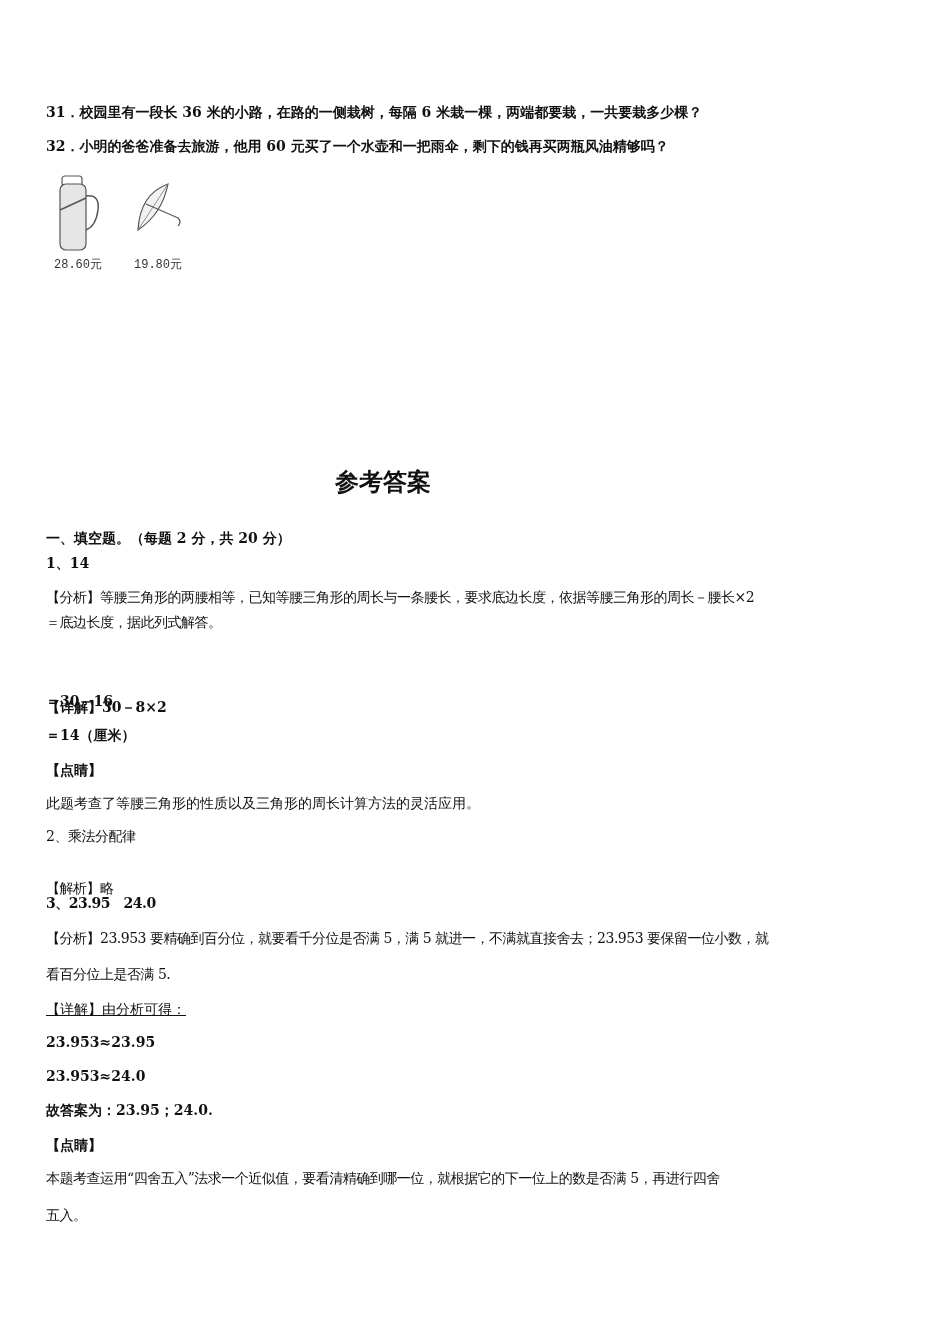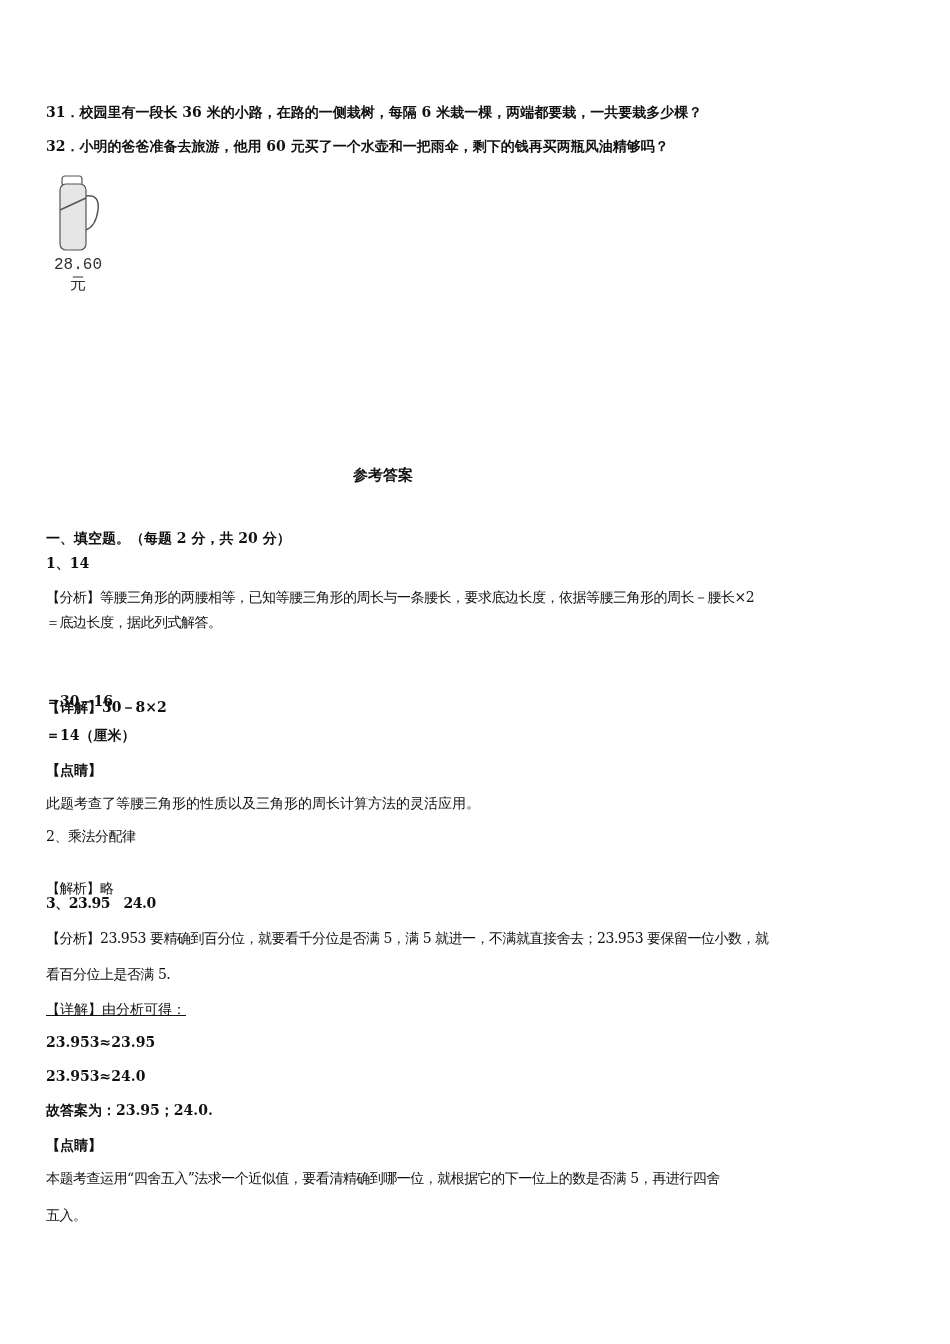--- a/index.html
+++ b/index.html
@@ -4,41 +4,49 @@
   <style>
     html, body { margin: 0; padding: 0; background: #ffffff; }
     body {
       width: 950px; height: 1344px; position: relative; overflow: hidden;
       font-family: "DejaVu Serif", "Liberation Serif", serif;
       color: #111; font-size: 14px;
     }
     .line { position: absolute; left: 46px; white-space: nowrap; line-height: 20px; }
     .b { font-weight: bold; }
     .narrow { letter-spacing: -0.5px; }
-    .title { position: absolute; left: 0; width: 766px; text-align: center; top: 466px; font-size: 15px; font-weight: bold; font-family: Liberation Mono, monospace; }
+    .title { position: absolute; left: 0; width: 766px; text-align: center; top: 466px; font-size: 24px; font-weight: bold; font-family: Liberation Mono, monospace; }
     .fig { position: absolute; top: 170px; left: 48px; width: 220px; height: 110px; }
     .item { position: absolute; top: 0; text-align: center; }
-    .price { font-family: "Liberation Mono", "DejaVu Sans Mono", monospace; font-size: 16px; color: #333; display: block; margin-top: 2px; }
+    .price { font-family: "Liberation Mono", "DejaVu Sans Mono", monospace; font-size: 12px; color: #333; display: block; margin-top: 2px; }
     svg { display: block; }
   </style>
 </head>
 <body>
 
 <div class="line b" style="top:102px;">31．校园里有一段长 36 米的小路，在路的一侧栽树，每隔 6 米栽一棵，两端都要栽，一共要栽多少棵？</div>
 <div class="line b" style="top:136px;">32．小明的爸爸准备去旅游，他用 60 元买了一个水壶和一把雨伞，剩下的钱再买两瓶风油精够吗？</div>
 
 <div class="fig">
   <div class="item" style="left:0;width:60px;">
     <svg width="60" height="84" viewBox="0 0 60 84">
       <rect x="14" y="6" width="20" height="10" rx="3" fill="none" stroke="#555" stroke-width="1.2"></rect>
       <rect x="12" y="14" width="26" height="66" rx="6" fill="#e6e6e6" stroke="#555" stroke-width="1.2"></rect>
       <path d="M38 26 Q52 24 50 40 Q48 56 38 60" fill="none" stroke="#555" stroke-width="1.5"></path>
       <path d="M12 40 L38 28" stroke="#555" stroke-width="1.5"></path>
     </svg>
     <span class="price">28.60元</span>
+  </div>
+  <div class="item" style="left:80px;width:60px;">
+    <svg width="60" height="84" viewBox="0 0 60 84">
+      <path d="M10 60 Q12 24 40 14 Q34 44 10 60 Z" fill="#f2f2f2" stroke="#555" stroke-width="1.2"></path>
+      <path d="M10 60 L40 14" stroke="#777" stroke-width="0.8"></path>
+      <path d="M18 34 Q32 40 50 48 Q54 52 50 56" fill="none" stroke="#555" stroke-width="1.2"></path>
+    </svg>
+    <span class="price">19.80元</span>
   </div>
 </div>
 
 <div class="title">参考答案</div>
 
 <div class="line" style="top:528px;font-weight:bold;">一、填空题。（每题 2 分，共 20 分）</div>
 <div class="line b" style="top:553px;">1、14</div>
 <div class="line narrow" style="top:587px;">【分析】等腰三角形的两腰相等，已知等腰三角形的周长与一条腰长，要求底边长度，依据等腰三角形的周长－腰长×2</div>
 <div class="line narrow" style="top:592px;margin-top:20px;">＝底边长度，据此列式解答。</div>
 <div class="line b" style="top:657px;margin-top:40px;">【详解】30－8×2</div>

